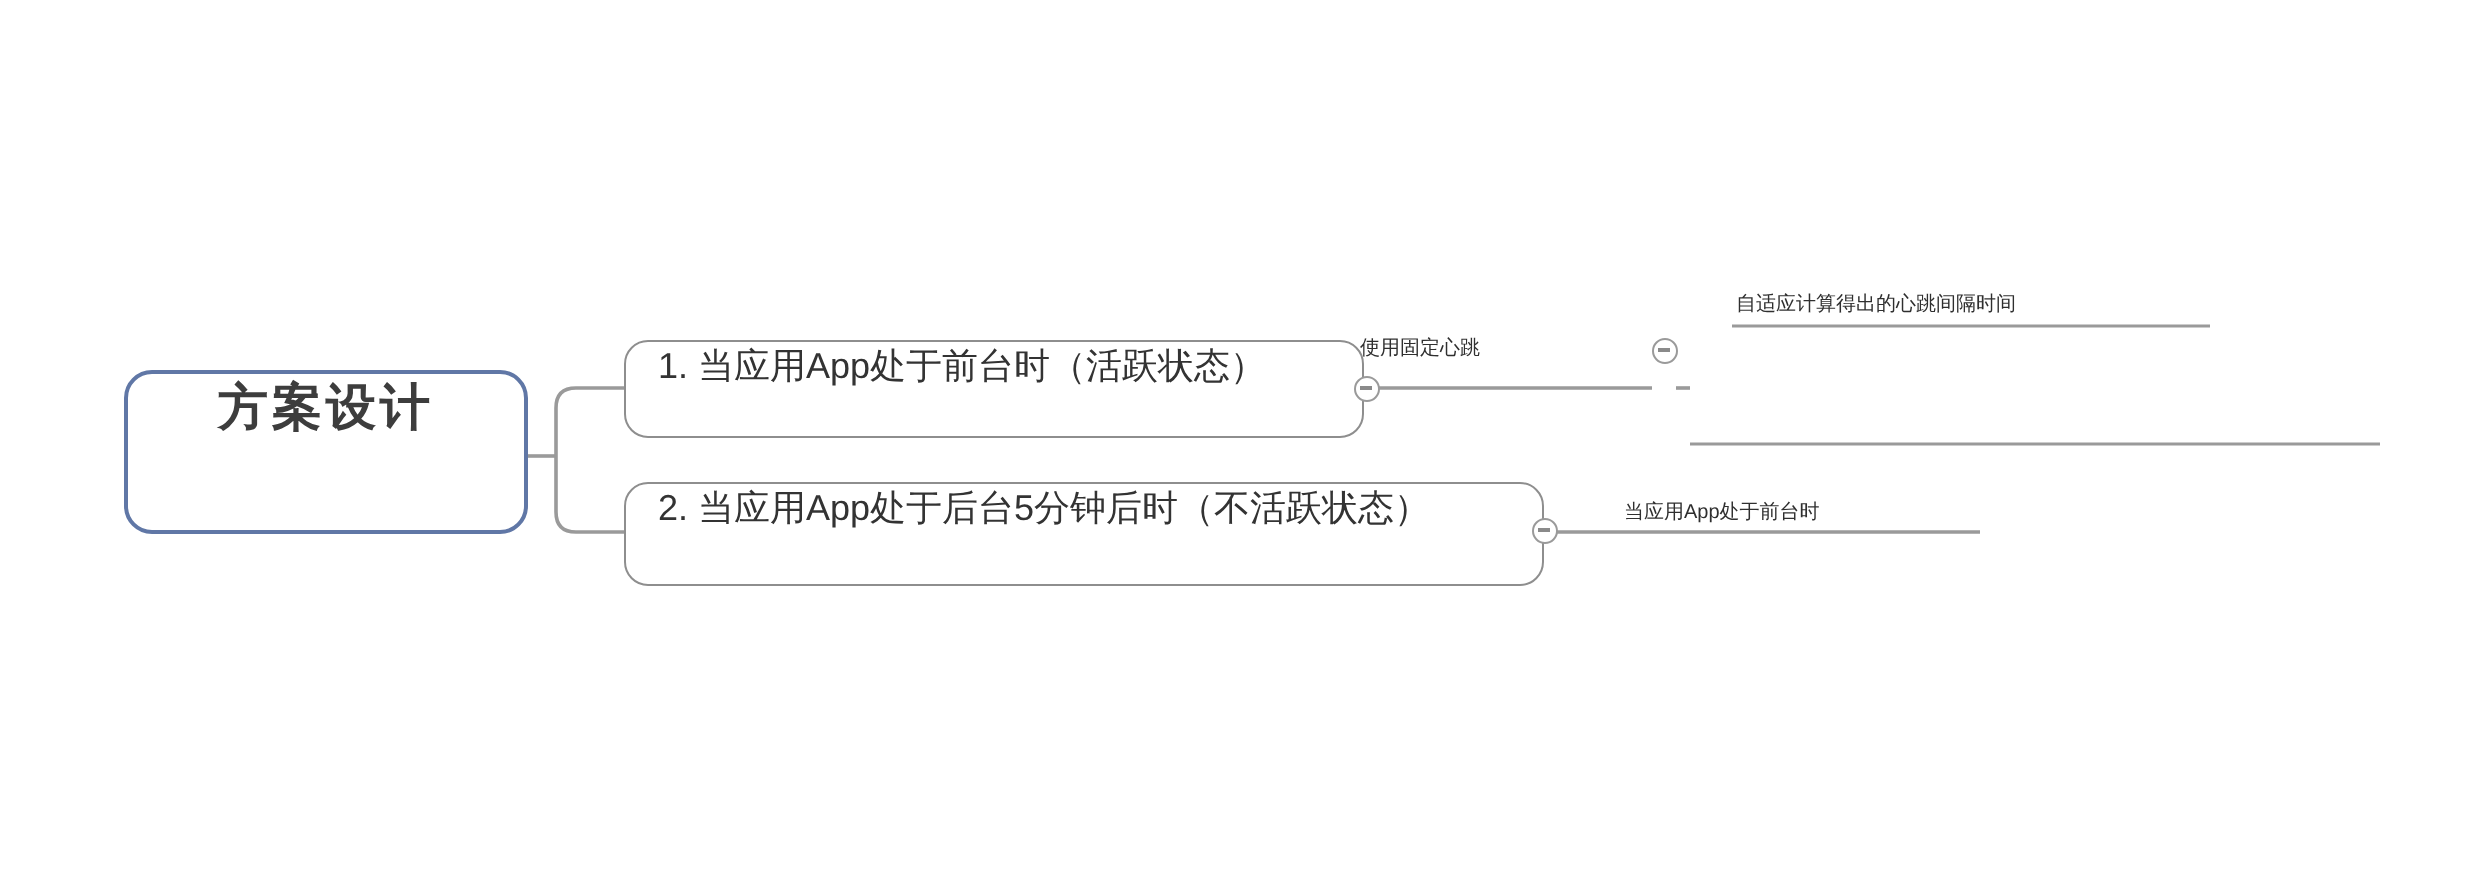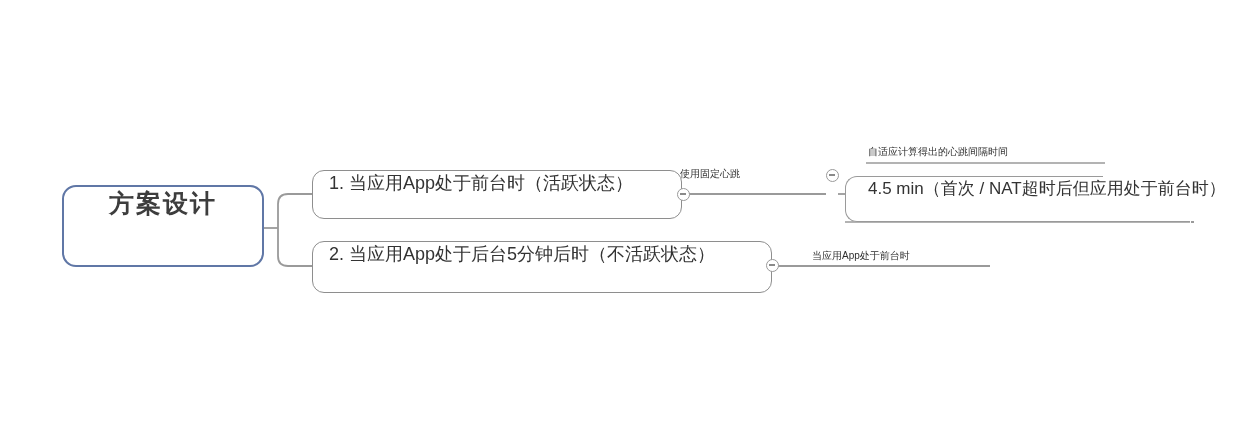--- a/index.html
+++ b/index.html
@@ -200,23 +200,20 @@
   </div>
 
   <div class="edge-label edge-label-fixed-heartbeat">使用固定心跳</div>
 
   <div class="collapse-toggle toggle-leaf">
     <span class="minus"></span>
   </div>
 
   <div class="edge-label edge-label-adaptive-computed">自适应计算得出的心跳间隔时间</div>
 
-  <div class="node node-leaf">
-    <span>4.5 min（首次 / NAT超时后但应用处于前台时）</span>
-  </div>
 
   <div class="node node-branch node-branch-2">
     <span>2. 当应用App处于后台5分钟后时（不活跃状态）</span>
   </div>
 
   <div class="collapse-toggle toggle-branch-2">
     <span class="minus"></span>
   </div>
 
   <div class="edge-label edge-label-adaptive">当应用App处于前台时</div>

